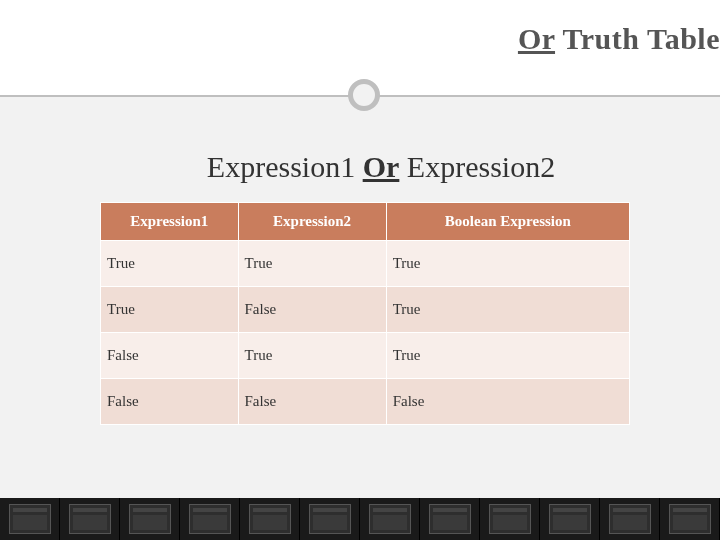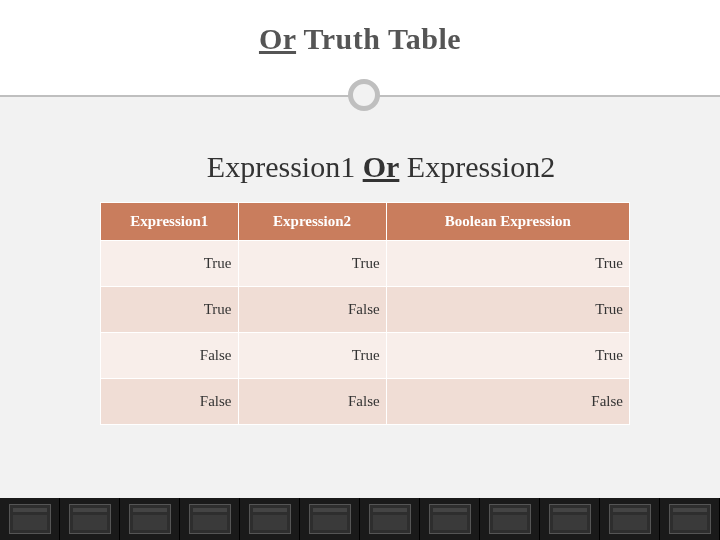--- a/index.html
+++ b/index.html
@@ -29,21 +29,21 @@
     position: absolute;
     top: 79px; left: 348px;
     width: 32px; height: 32px;
     border: 5px solid #bfbfbf;
     border-radius: 50%;
     background: #f2f2f2;
   }
   .title {
     position: absolute;
     top: 22px; left: 0; width: 100%;
-    text-align: center;
+    text-align: right;
     font-size: 30px;
     font-weight: bold;
     color: #555;
     letter-spacing: 0.5px;
   }
   .title .und { text-decoration: underline; }
   .subtitle {
     position: absolute;
     top: 150px; left: 0; width: 100%;
     text-align: center;
@@ -65,21 +65,21 @@
   }
   th {
     background: #c97d5d;
     color: #fff;
     font-weight: bold;
     font-size: 15px;
     padding: 10px 6px;
     border: 1px solid #fff;
   }
   td {
-    text-align: right;
+    text-align: left;
     font-size: 15px;
     padding: 14px 6px;
     border: 1px solid #fff;
     color: #333;
   }
   tbody tr:nth-child(odd) td { background: #f8eeea; }
   tbody tr:nth-child(even) td { background: #f0ddd5; }
   col.c1 { width: 26%; }
   col.c2 { width: 28%; }
   col.c3 { width: 46%; }

